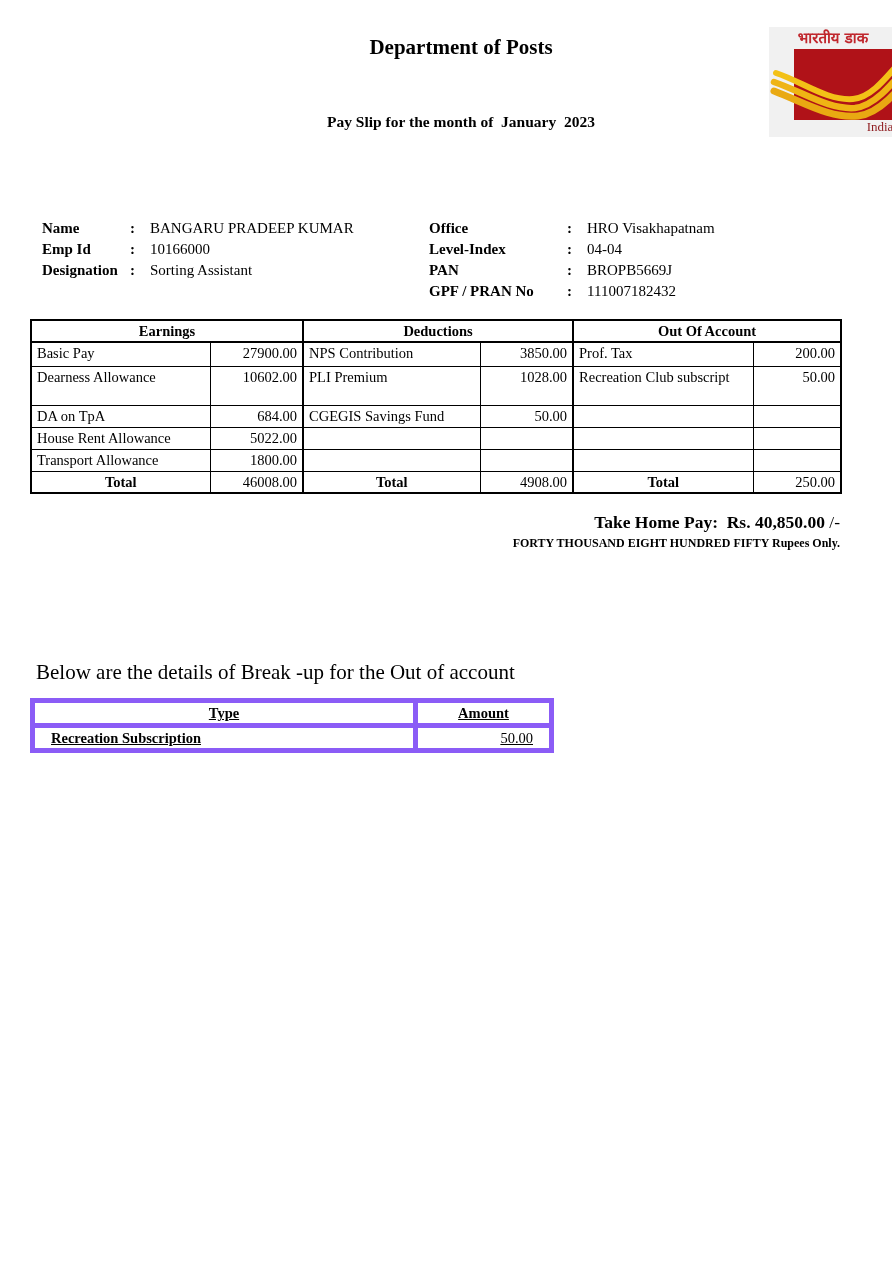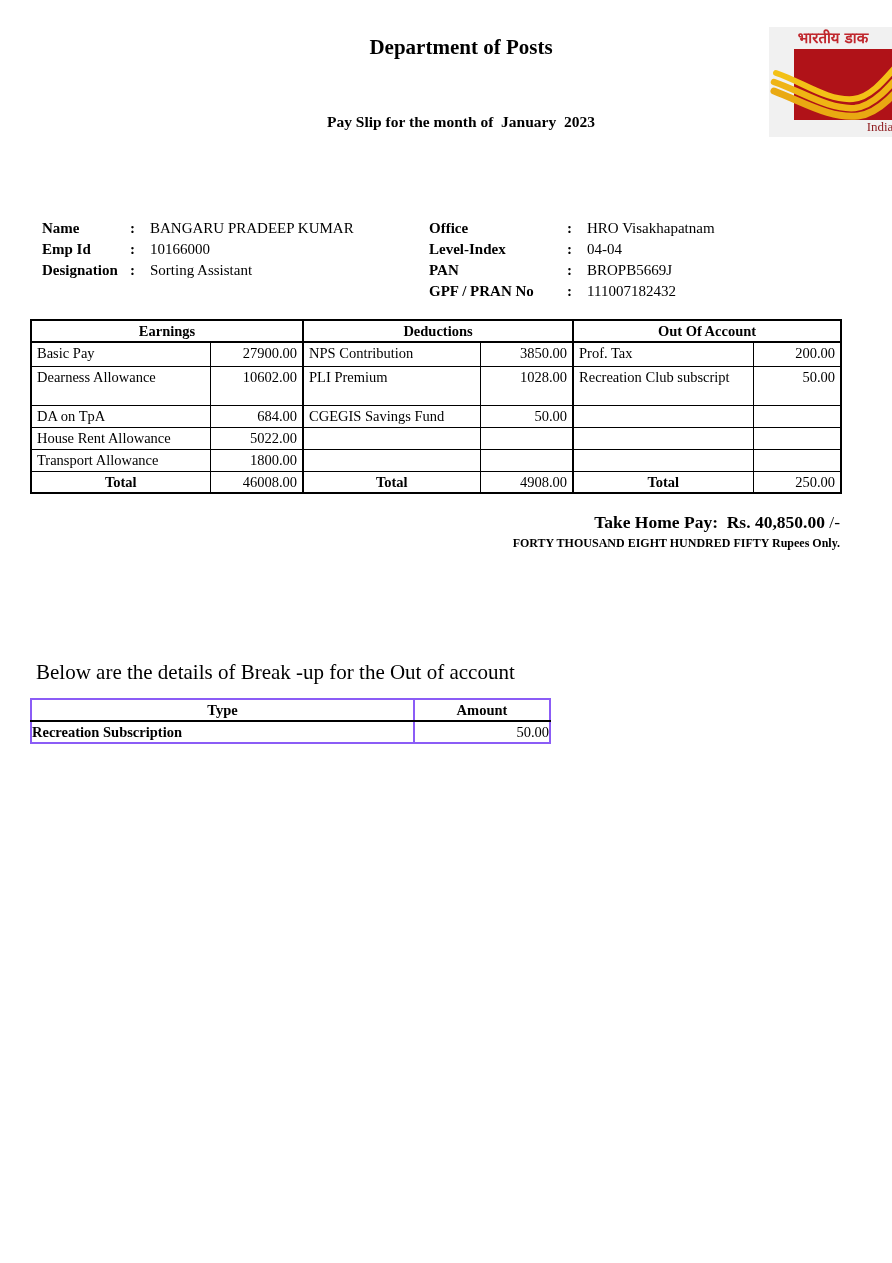--- a/index.html
+++ b/index.html
@@ -80,21 +80,21 @@
   .breakup-heading {
     position: absolute; left: 36px; top: 660px;
     font-size: 21px; font-weight: normal;
   }
   .breakup-table {
     position: absolute; left: 30px; top: 698px; width: 519px;
     border-collapse: collapse; table-layout: fixed; font-size: 14.5px;
     border: 2px solid #000;
   }
   .breakup-table th, .breakup-table td {
-    border: 2px solid #8b5cf6; padding: 1px 0; line-height: 18px;
+    border: 5px solid #8b5cf6; padding: 1px 16px; line-height: 18px; text-decoration: underline;
   }
   .breakup-table th { font-weight: bold; text-align: center; height: 22px; border-bottom: 2px solid #000; }
   .breakup-table td { height: 22px; }
   .breakup-table td.lbl { font-weight: bold; text-align: left; }
   .breakup-table td.amt { text-align: right; }
 
   
   .brand {
     position: absolute; left: 370px; top: 1150px; width: 520px;
   }

